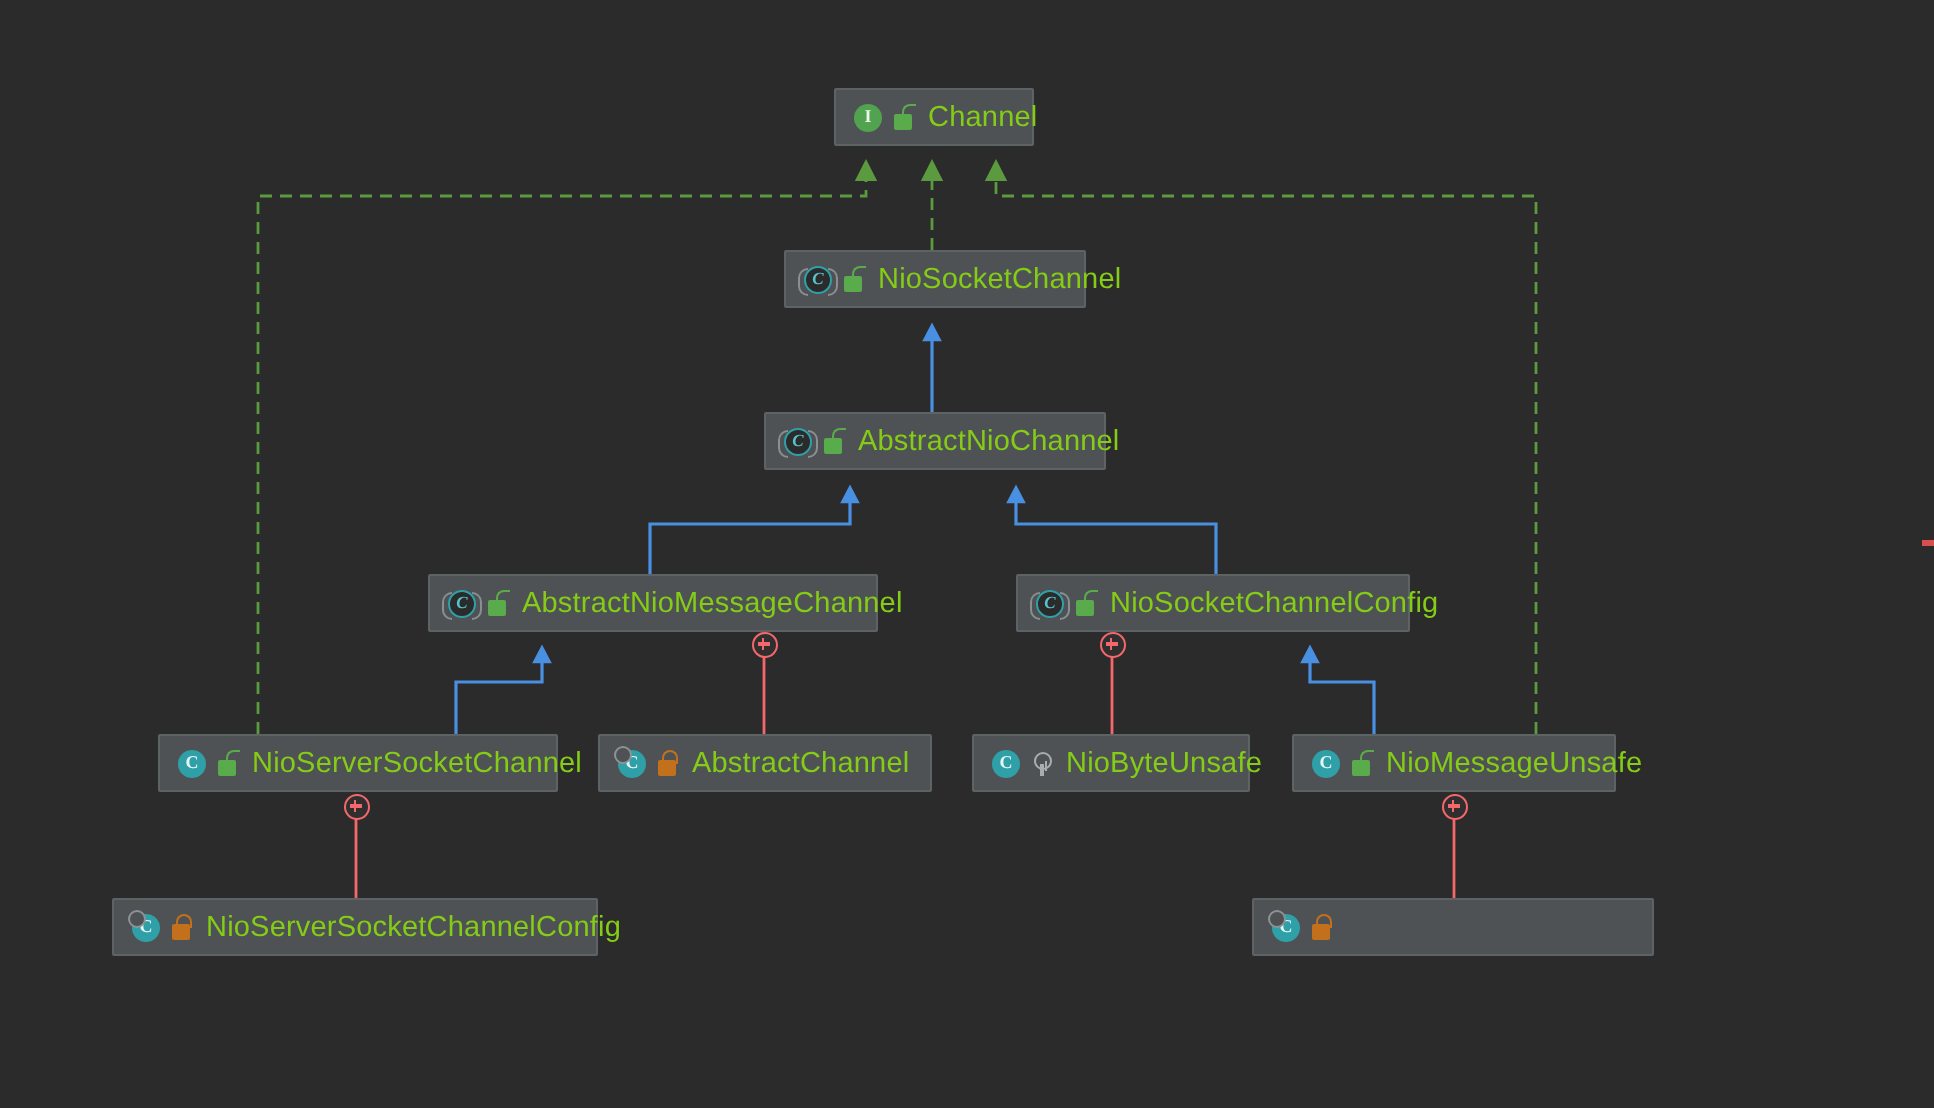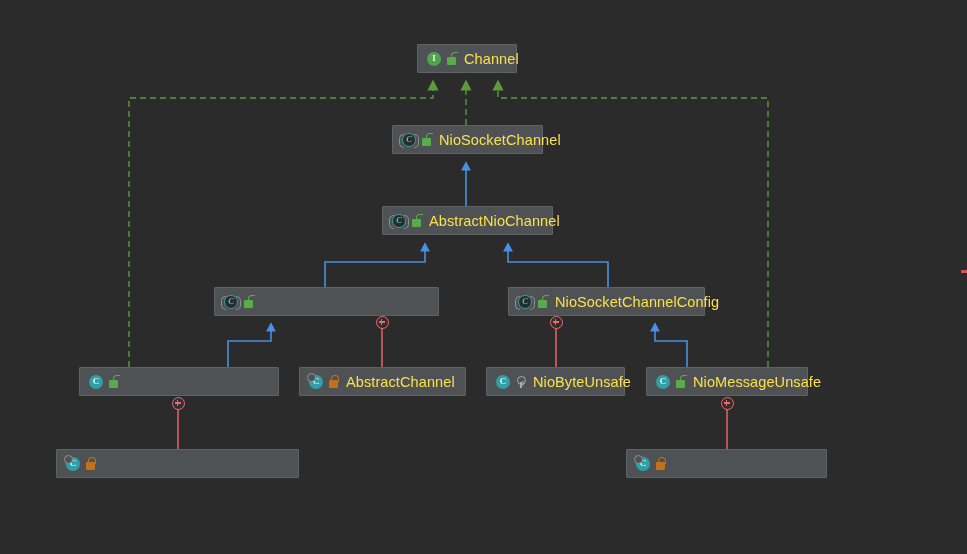--- a/index.html
+++ b/index.html
@@ -28,21 +28,21 @@
     height: 29px;
     padding: 0 11px 0 8px;
     background: #4e5254;
     border: 1px solid #5d6365;
     border-radius: 1px;
     white-space: nowrap;
     z-index: 5;
   }
   .node-label {
     font-size: 14.5px;
-    color: #fde047;
+    color: #84cc16;
     letter-spacing: 0.1px;
     margin-left: 7px;
   }
   .ico {
     position: relative;
     width: 16px; height: 16px;
     flex: 0 0 16px;
     display: inline-block;
   }
   
@@ -271,35 +271,37 @@
     </span>
     <span class="vis open"></span>
     <span class="node-label">AbstractNioChannel</span>
   </div>
 
   <div class="node" style="left:214px; top:287px; width:225px;">
     <span class="ico abs">
       <span class="disc">C</span>
     </span>
     <span class="vis open"></span>
+    <span class="node-label">AbstractNioMessageChannel</span>
   </div>
 
   <div class="node" style="left:508px; top:287px; width:197px;">
     <span class="ico abs">
       <span class="disc">C</span>
     </span>
     <span class="vis open"></span>
     <span class="node-label">NioSocketChannelConfig</span>
   </div>
 
   <div class="node" style="left:79px; top:367px; width:200px;">
     <span class="ico cls">
       <span class="disc">C</span>
     </span>
     <span class="vis open"></span>
+    <span class="node-label">NioServerSocketChannel</span>
   </div>
 
   <div class="node" style="left:299px; top:367px; width:167px;">
     <span class="ico cls inner">
       <span class="disc">C</span>
     </span>
     <span class="vis locked"></span>
     <span class="node-label">AbstractChannel</span>
   </div>
 
@@ -317,20 +319,21 @@
     </span>
     <span class="vis open"></span>
     <span class="node-label">NioMessageUnsafe</span>
   </div>
 
   <div class="node" style="left:56px; top:449px; width:243px;">
     <span class="ico cls inner">
       <span class="disc">C</span>
     </span>
     <span class="vis locked"></span>
+    <span class="node-label">NioServerSocketChannelConfig</span>
   </div>
 
   <div class="node" style="left:626px; top:449px; width:201px;">
     <span class="ico cls inner">
       <span class="disc">C</span>
     </span>
     <span class="vis locked"></span>
   </div>
 
   <div class="scroll-nub" style="top:270px;"></div>

